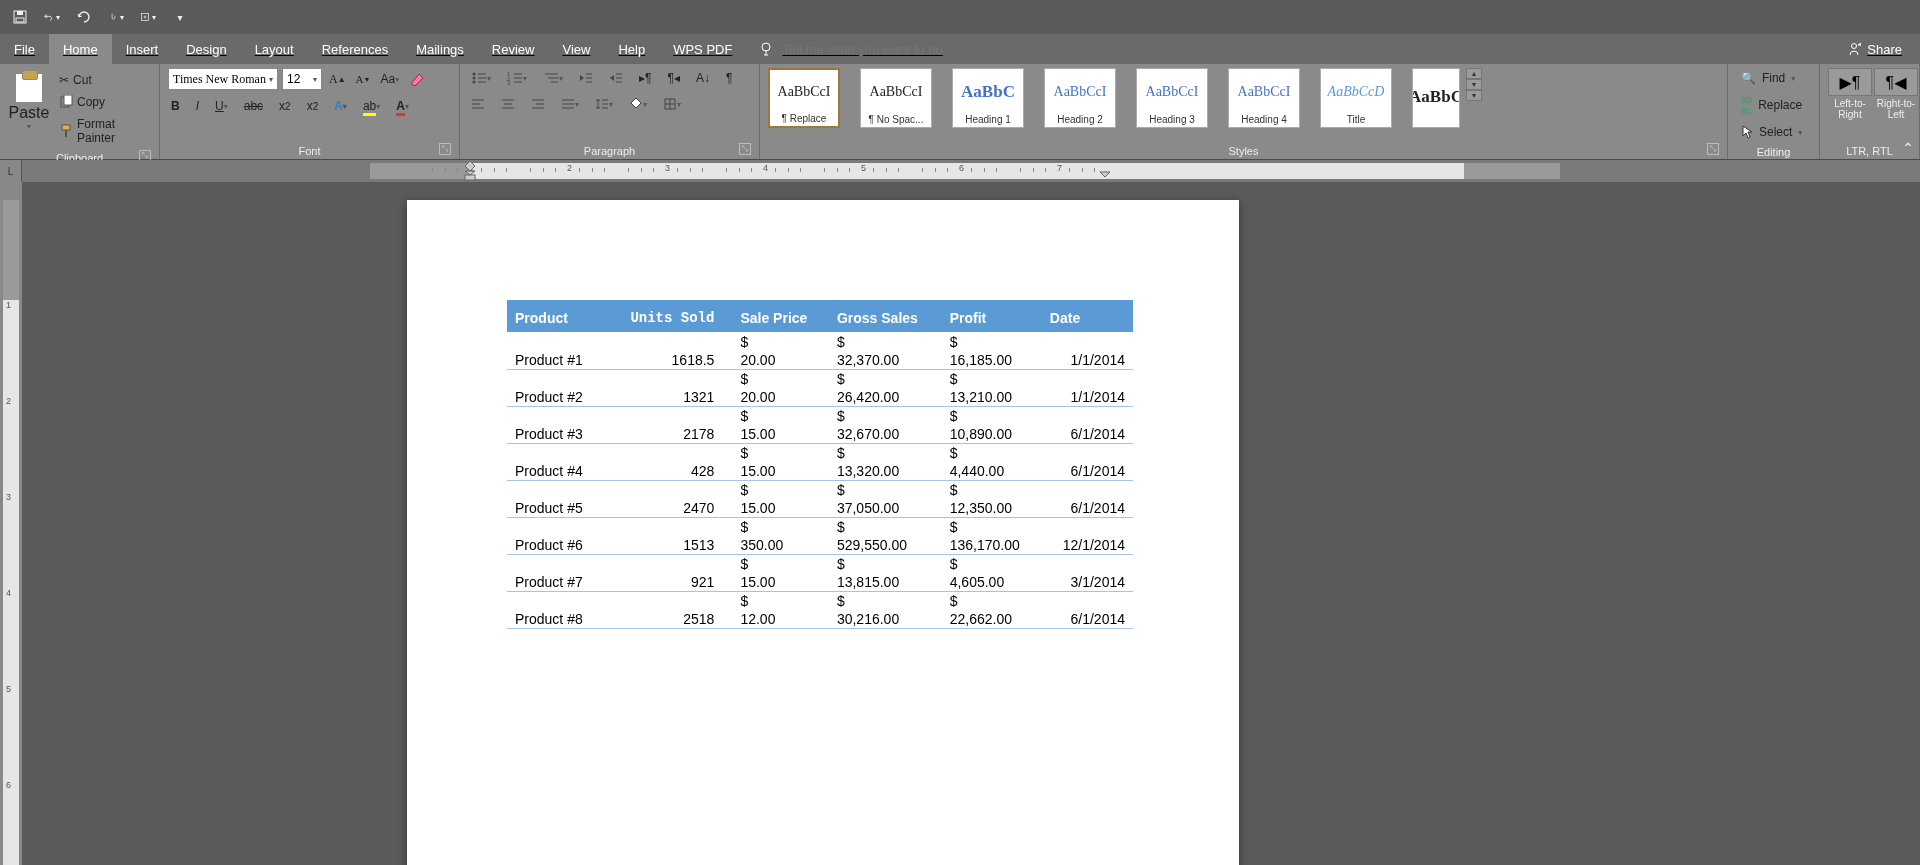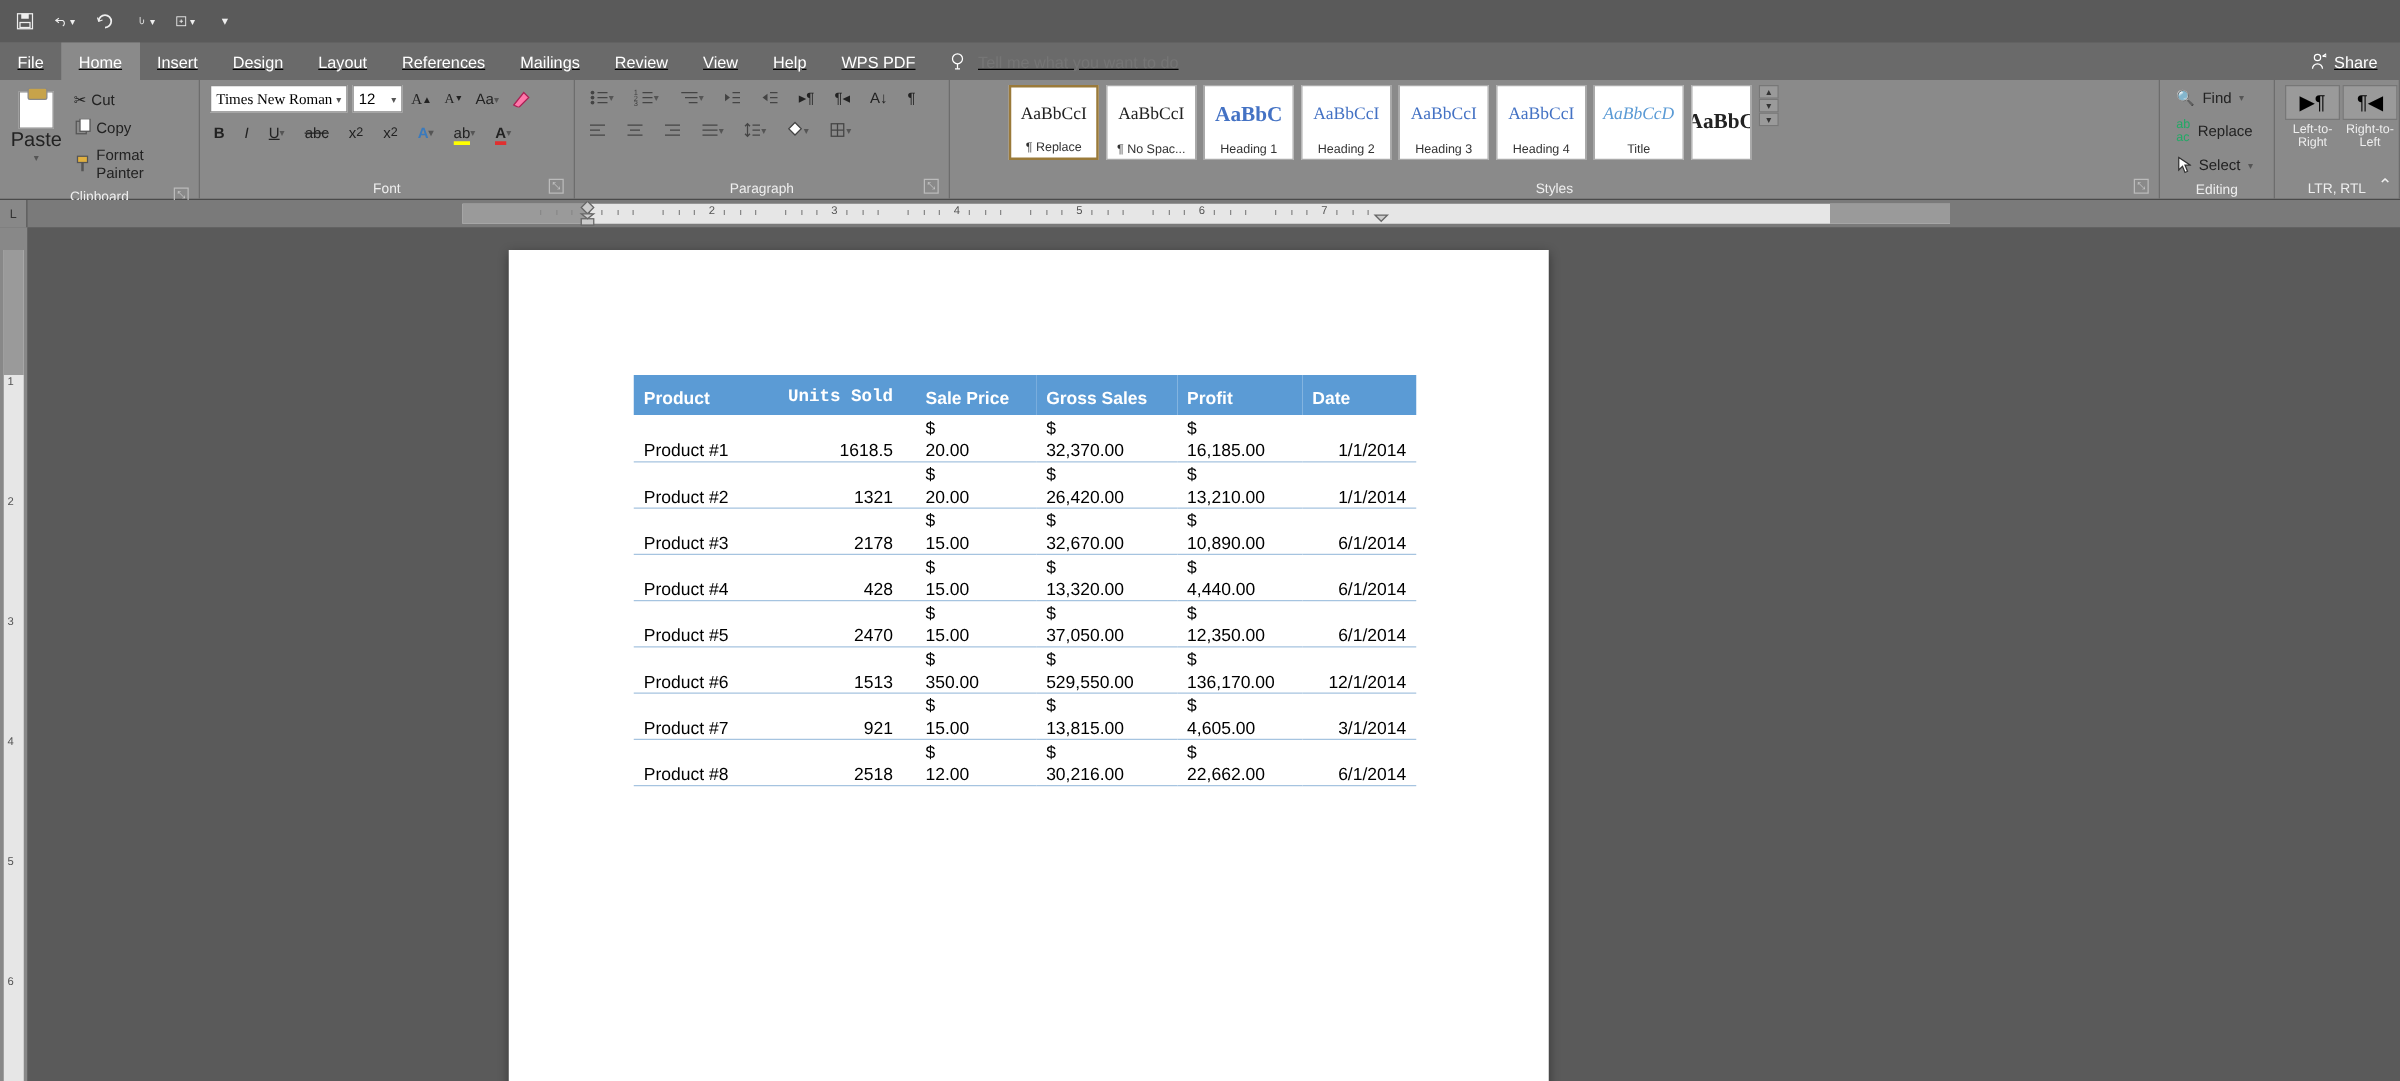--- a/index.html
+++ b/index.html
@@ -38,21 +38,21 @@
 .paste-btn { display: flex; flex-direction: column; align-items: center; width: 42px; height: 66px; justify-content: space-between; padding-top: 4px; }
 .paste-ico { width: 28px; height: 30px; background: #fff; border: 1px solid #888; position: relative; }
 .paste-ico::before { content:""; position:absolute; top:-4px; left:6px; width:14px; height:8px; background:#c7a34a; border:1px solid #888; border-radius:2px; }
 
 
 .font-select { width: 110px; height: 22px; background: #fff; border: 1px solid #888; font-size: 12px; padding: 0 4px; display: flex; align-items: center; justify-content: space-between; }
 .size-select { width: 40px; height: 22px; background: #fff; border: 1px solid #888; font-size: 12px; padding: 0 4px; display: flex; align-items: center; justify-content: space-between; }
 .dd { font-size: 8px; color: #555; }
 
 
-.styles-gallery { display: flex; gap: 6px; margin-left: 39px; }
+.styles-gallery { display: flex; gap: 20px; }
 .style-item { width: 72px; height: 60px; background: #fff; border: 1px solid #aaa; display: flex; flex-direction: column; align-items: center; justify-content: center; font-size: 11px; }
 .style-item .preview { font-size: 14px; font-family: "Times New Roman", serif; color: #222; flex: 1; display: flex; align-items: center; }
 .style-item .name { font-size: 10px; color: #333; padding-bottom: 2px; }
 .style-item.sel { border: 2px solid #9a7a3a; }
 .style-scroll { width: 16px; display: flex; flex-direction: column; }
 .style-scroll button { flex:1; background:#9a9a9a; border:1px solid #777; color:#333; font-size:8px; }
 
 
 .edit-btn { display: flex; align-items: center; gap: 6px; font-size: 12px; color: #222; padding: 2px 4px; }
 

